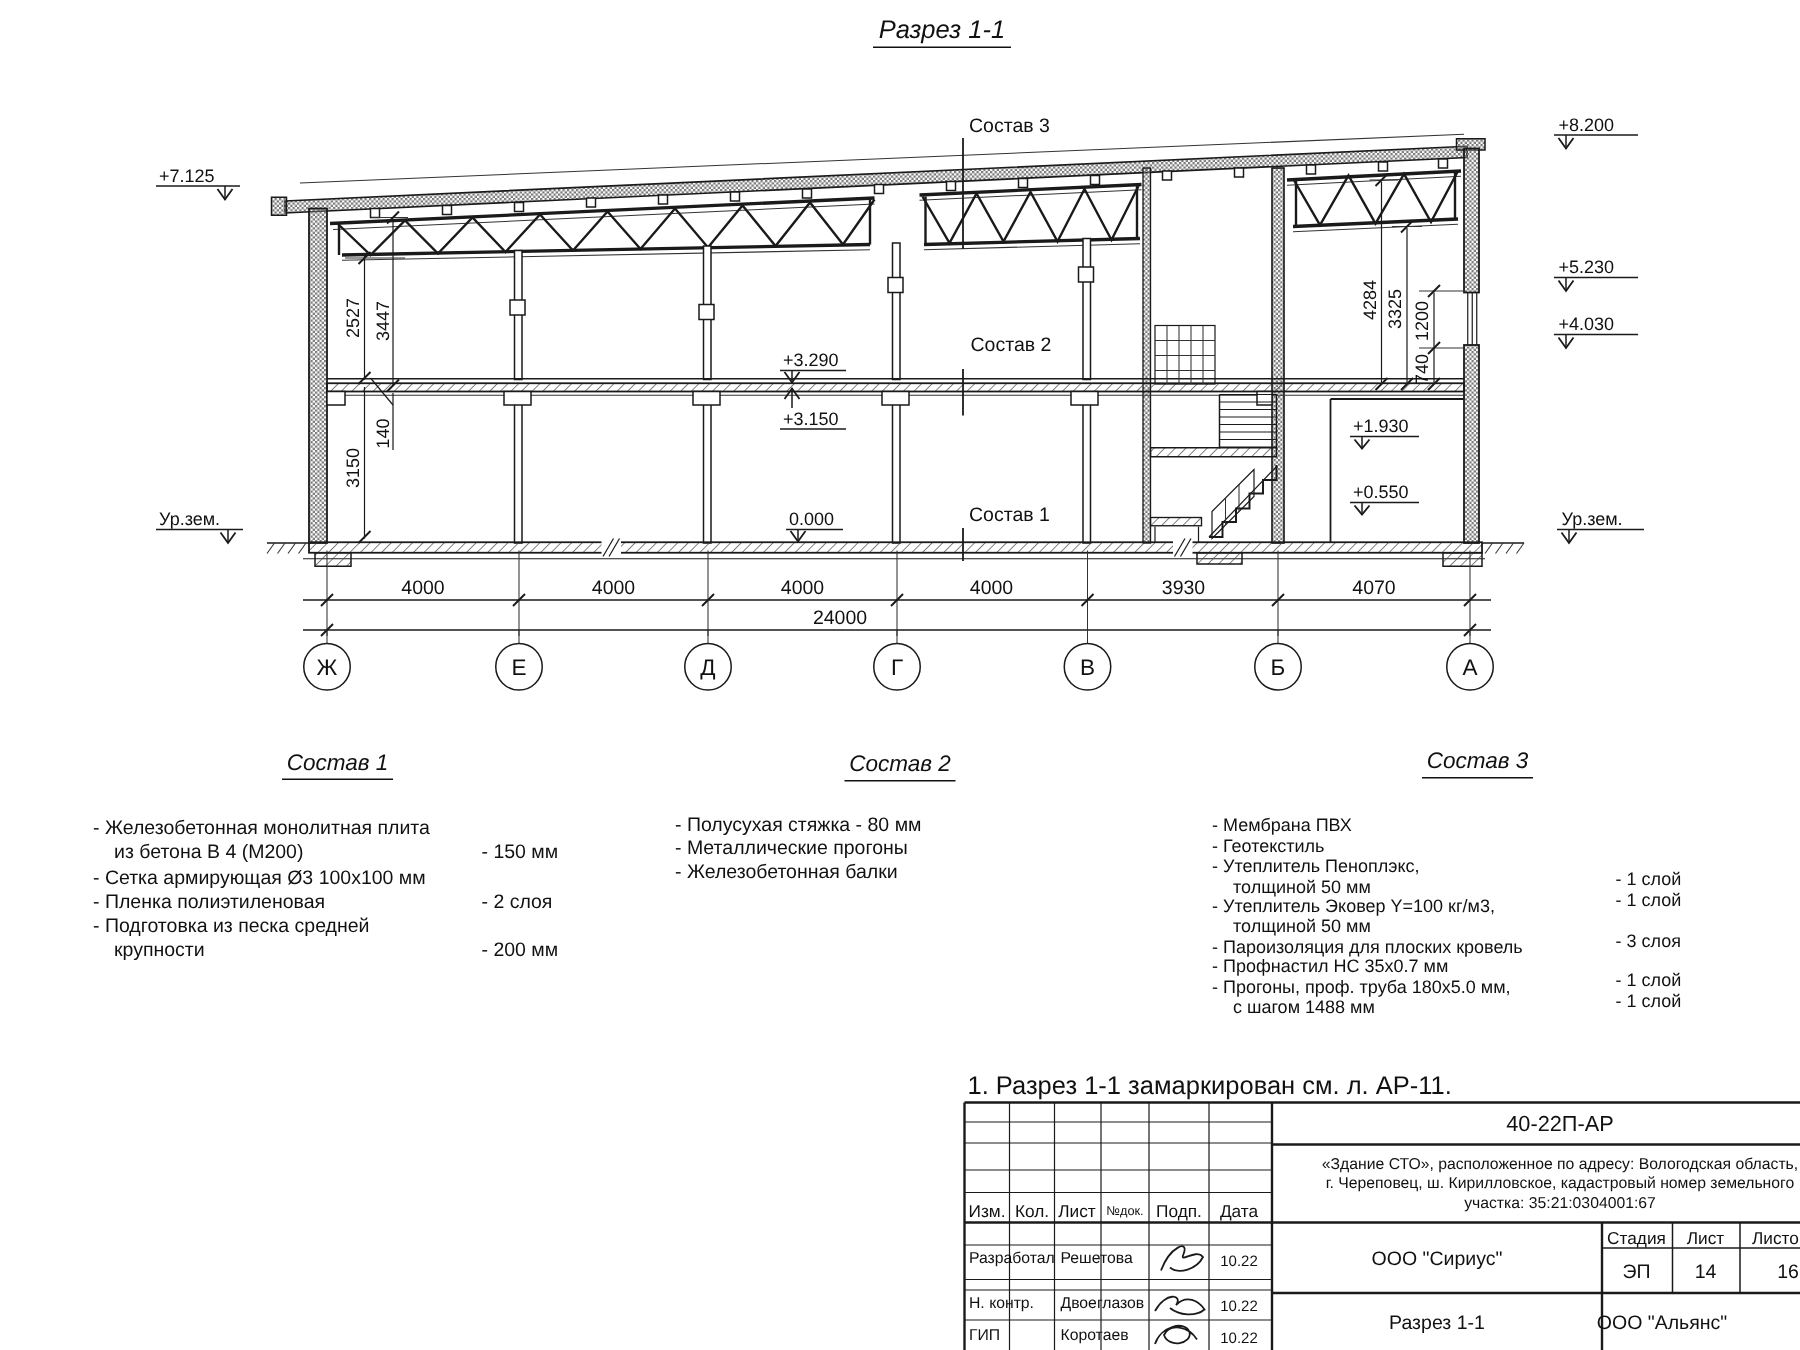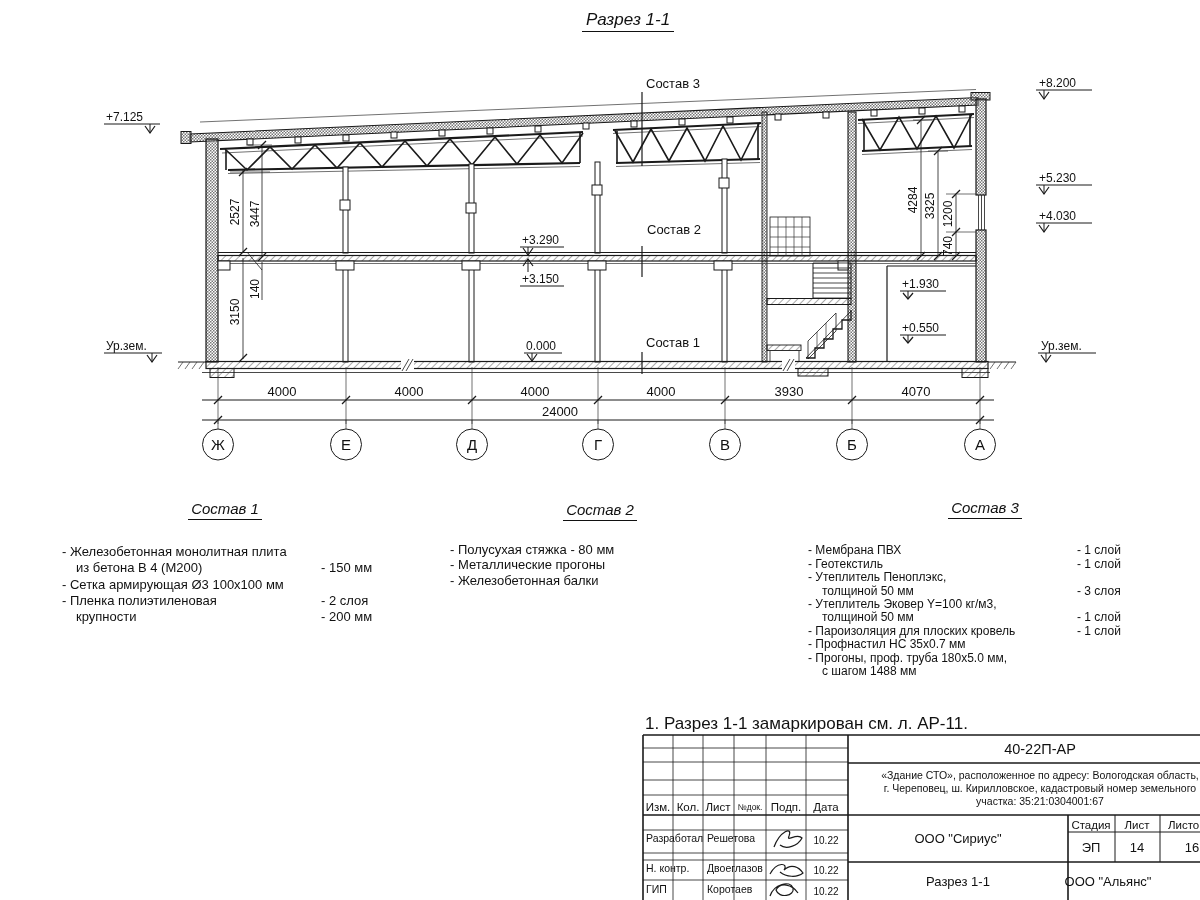--- a/index.html
+++ b/index.html
@@ -36,21 +36,21 @@
   .comp .li{position:relative;white-space:nowrap;}
   .comp .cont{padding-left:14px;}
   .comp .val{position:absolute;top:0;}
   #comp1{left:62px;top:501px;width:316px;}
   #comp1 .hd{margin-left:10px;width:306px;}
   #comp1 .val{left:259px;text-align:right;}
   #comp2{left:450px;top:502px;width:300px;line-height:15.7px;}
   #comp2 .hd{margin-bottom:24px;}
   #comp3{left:808px;top:501px;width:330px;font-size:12px;line-height:13.4px;}
   #comp3 .hd{margin-left:32px;width:290px;margin-bottom:30px;}
-  #comp3 .val{left:269px;}
+  #comp3 .val{left:269px;margin-top:36px;}
   #tb-note{left:645px;top:714px;font-size:17px;}
 </style>
 </head>
 <body>
 
 <div id="page">
 
 <svg id="dwg" width="1200" height="900" viewBox="0 0 1200 900">
   <defs>
     <pattern id="hatch" width="5" height="5" patternUnits="userSpaceOnUse" patternTransform="rotate(45)">
@@ -463,20 +463,21 @@
 <div id="main-title" class="abs">
   <span>Разрез 1-1</span>
 </div>
 
 <div id="comp1" class="comp">
   <div class="hd"><span>Состав 1</span></div>
   <div class="li"><span>- Железобетонная  монолитная плита</span></div>
   <div class="li cont"><span>из бетона В 4 (М200)</span><span class="val">- 150 мм</span></div>
   <div class="li"><span>- Сетка армирующая Ø3 100х100 мм</span></div>
   <div class="li"><span>- Пленка полиэтиленовая</span><span class="val">-  2 слоя</span></div>
+  <div class="li"><span>- Подготовка из песка средней</span></div>
   <div class="li cont"><span>крупности</span><span class="val">- 200 мм</span></div>
 </div>
 
 <div id="comp2" class="comp">
   <div class="hd"><span>Состав 2</span></div>
   <div class="li"><span>- Полусухая стяжка - 80 мм</span></div>
   <div class="li"><span>-  Металлические прогоны</span></div>
   <div class="li"><span>- Железобетонная балки</span></div>
 </div>
 

